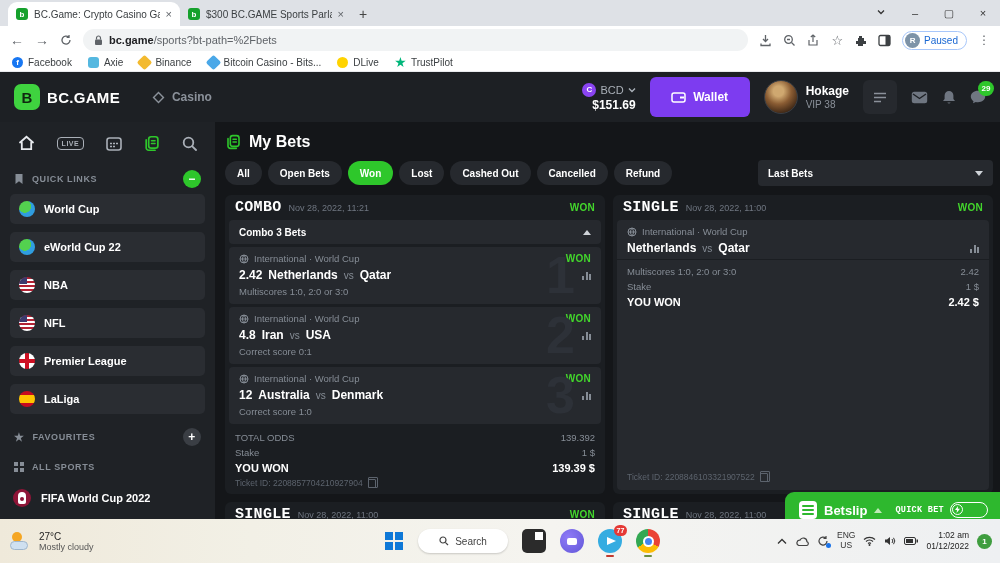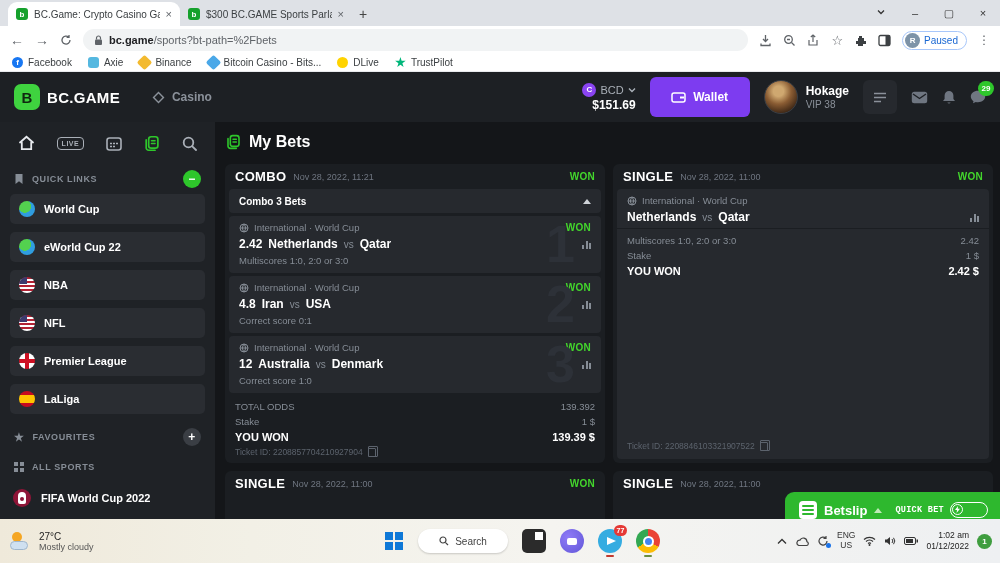--- a/index.html
+++ b/index.html
@@ -88,21 +88,21 @@
   .main-title { display:flex; align-items:center; gap:8px; color:#fff; font-size:16px; font-weight:bold; height:26px; }
   .filters { margin-top:5px; display:flex; gap:6px; align-items:center; position:relative; height:26px; }
   .chip { display:inline-flex; align-items:center; height:24px; padding:0 12px; border-radius:13px; background:#26292e; color:#fff; font-size:10px; font-weight:bold; }
   .chip.active { background:#2ec72b; }
   .sort { position:absolute; right:0; top:0; width:235px; height:26px; background:#26292e; border-radius:4px; display:flex; align-items:center; padding:0 10px; color:#fff; font-size:10px; font-weight:bold; }
   .sort .caret { margin-left:auto; width:0; height:0; border-left:4px solid transparent; border-right:4px solid transparent; border-top:5px solid #cfd3d8; }
 
   .cards { margin-top:9px; display:grid; grid-template-columns:1fr 1fr; gap:8px; align-items:stretch; }
   .bet-card { background:#1b1e22; border-radius:6px; overflow:hidden; display:flex; flex-direction:column; }
   .card-head { height:25px; display:flex; align-items:center; gap:7px; padding:0 10px; flex:none; }
-  .bet-type { color:#fff; font-size:13px; font-weight:bold; letter-spacing:.3px; }
+  .bet-type { color:#fff; font-size:15px; font-weight:bold; letter-spacing:.3px;font-family:Liberation Mono, monospace; }
   .bet-date { color:#6f7681; font-size:9px; }
   .won-badge { margin-left:auto; color:#43d62c; font-size:10px; font-weight:bold; letter-spacing:.3px; }
   .card-section { background:#26292e; border-radius:4px; margin:0 4px 3px; }
   .combo-row { height:24px; display:flex; align-items:center; padding:0 10px; color:#fff; font-size:10px; font-weight:bold; }
   .collapse { margin-left:auto; width:0; height:0; border-left:4px solid transparent; border-right:4px solid transparent; border-bottom:5px solid #cfd3d8; }
   .leg { position:relative; padding:6px 10px 7px; }
   .leg-head { display:flex; align-items:center; gap:5px; color:#868d96; font-size:9.5px; }
   .leg-main { display:flex; align-items:center; gap:6px; margin-top:4px; color:#fff; font-size:12px; font-weight:bold; position:relative; z-index:1; }
   .leg-main .vs { color:#868d96; font-weight:normal; font-size:10px; }
   .leg-market { margin-top:4px; color:#868d96; font-size:9.5px; position:relative; z-index:1; }
@@ -428,20 +428,33 @@
   <div class="main">
     <div class="main-title">
       <svg width="16" height="16" viewBox="0 0 24 24">
           <rect x="8" y="2.5" width="13" height="16" rx="3.5" fill="none" stroke="#2ec72b" stroke-width="2.4"></rect>
           <path d="M12 8h5M12 12h5" stroke="#2ec72b" stroke-width="2.2" stroke-linecap="round"></path>
           <path d="M4.5 7v11a3.5 3.5 0 0 0 3.5 3.5h9" fill="none" stroke="#2ec72b" stroke-width="2.4" stroke-linecap="round"></path>
         </svg>
       <span>My Bets</span>
     </div>
 
+    <div class="filters">
+      <span class="chip">All</span>
+      <span class="chip">Open Bets</span>
+      <span class="chip active">Won</span>
+      <span class="chip">Lost</span>
+      <span class="chip">Cashed Out</span>
+      <span class="chip">Cancelled</span>
+      <span class="chip">Refund</span>
+      <div class="sort">
+        <span>Last Bets</span>
+        <span class="caret"></span>
+      </div>
+    </div>
 
     <div class="cards">
 
       <div class="bet-card">
         <div class="card-head">
           <span class="bet-type">COMBO</span>
           <span class="bet-date">Nov 28, 2022, 11:21</span>
           <span class="won-badge">WON</span>
         </div>
         <div class="card-section combo-row">

